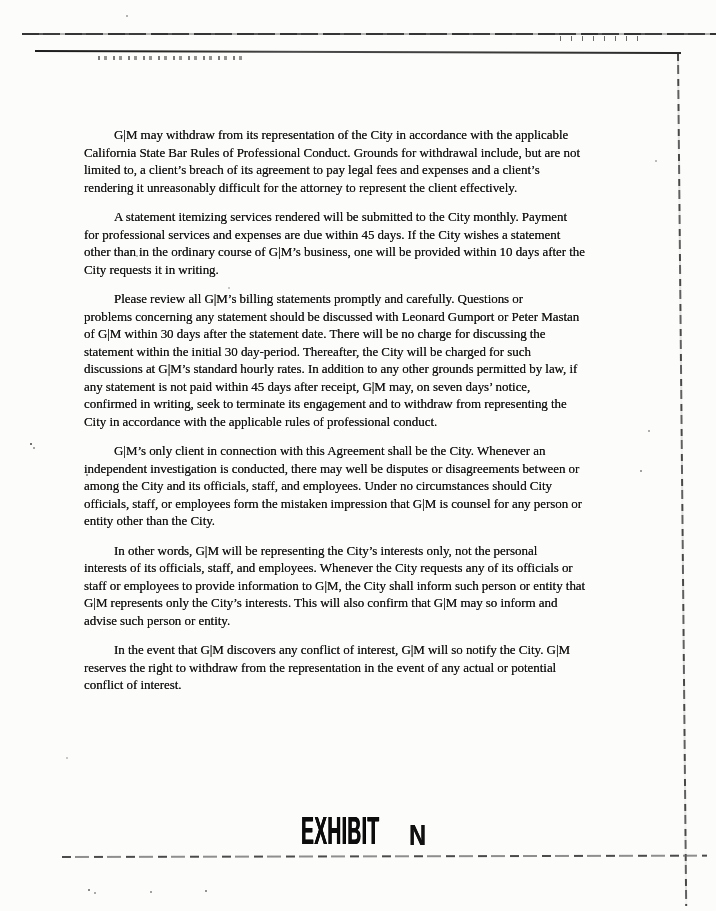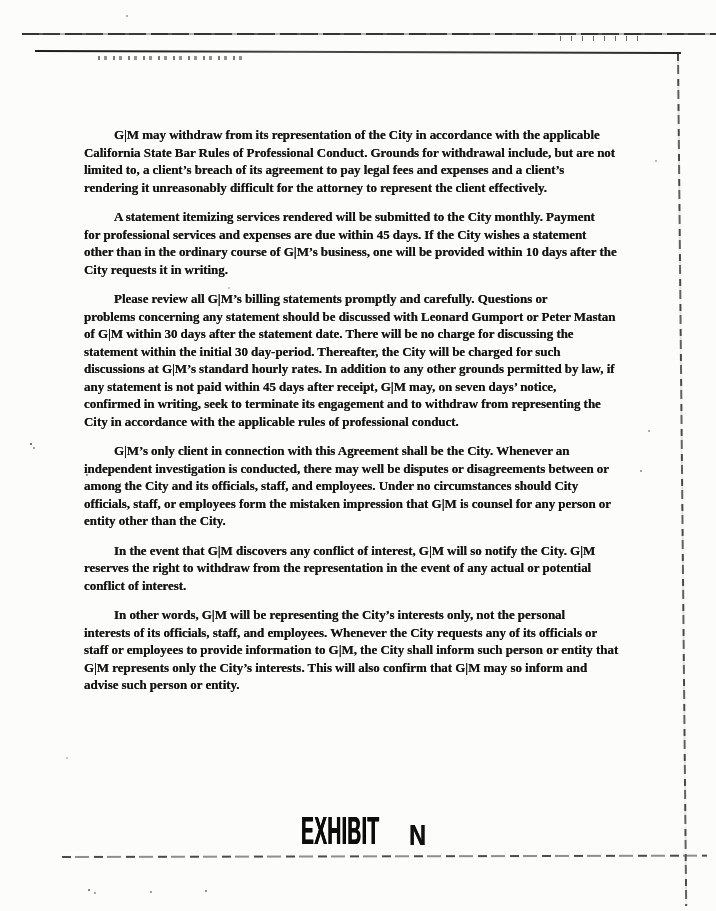--- a/index.html
+++ b/index.html
@@ -26,21 +26,20 @@
     font-size: 13px;
     line-height: 17.5px;
     letter-spacing: -0.05px;
     text-shadow: 0 0 0.55px rgba(25,25,25,0.85);
     filter: blur(0.12px);
   }
   .letter-body p {
     margin: 0 0 12px 0;
     white-space: pre-line;
     text-indent: 30px;
-    font-weight: bold;
   }
 
   
   .stamp-word {
     position: absolute;
     left: 301px;
     top: 812px;
     font-family: "Liberation Sans", sans-serif;
     font-weight: 700;
     font-size: 38px;
@@ -191,28 +190,28 @@
 statement within the initial 30 day-period.  Thereafter, the City will be charged for such
 discussions at G|M’s standard hourly rates.  In addition to any other grounds permitted by law, if
 any statement is not paid within 45 days after receipt, G|M may, on seven days’ notice,
 confirmed in writing, seek to terminate its engagement and to withdraw from representing the
 City in accordance with the applicable rules of professional conduct.</p>
     <p>G|M’s only client in connection with this Agreement shall be the City.  Whenever an
 independent investigation is conducted, there may well be disputes or disagreements between or
 among the City and its officials, staff, and employees.  Under no circumstances should City
 officials, staff, or employees form the mistaken impression that G|M is counsel for any person or
 entity other than the City.</p>
-    <p>In the event that G|M discovers any conflict of interest, G|M will so notify the City.  G|M
-reserves the right to withdraw from the representation in the event of any actual or potential
-conflict of interest.</p>
     <p>In other words, G|M will be representing the City’s interests only, not the personal
 interests of its officials, staff, and employees.  Whenever the City requests any of its officials or
 staff or employees to provide information to G|M, the City shall inform such person or entity that
 G|M represents only the City’s interests.  This will also confirm that G|M may so inform and
 advise such person or entity.</p>
+    <p>In the event that G|M discovers any conflict of interest, G|M will so notify the City.  G|M
+reserves the right to withdraw from the representation in the event of any actual or potential
+conflict of interest.</p>
   </div>
 
   <div>
     <span class="stamp-word">EXHIBIT</span>
     <span class="stamp-letter">N</span>
   </div>
 
 </div>
 
 </body></html>

